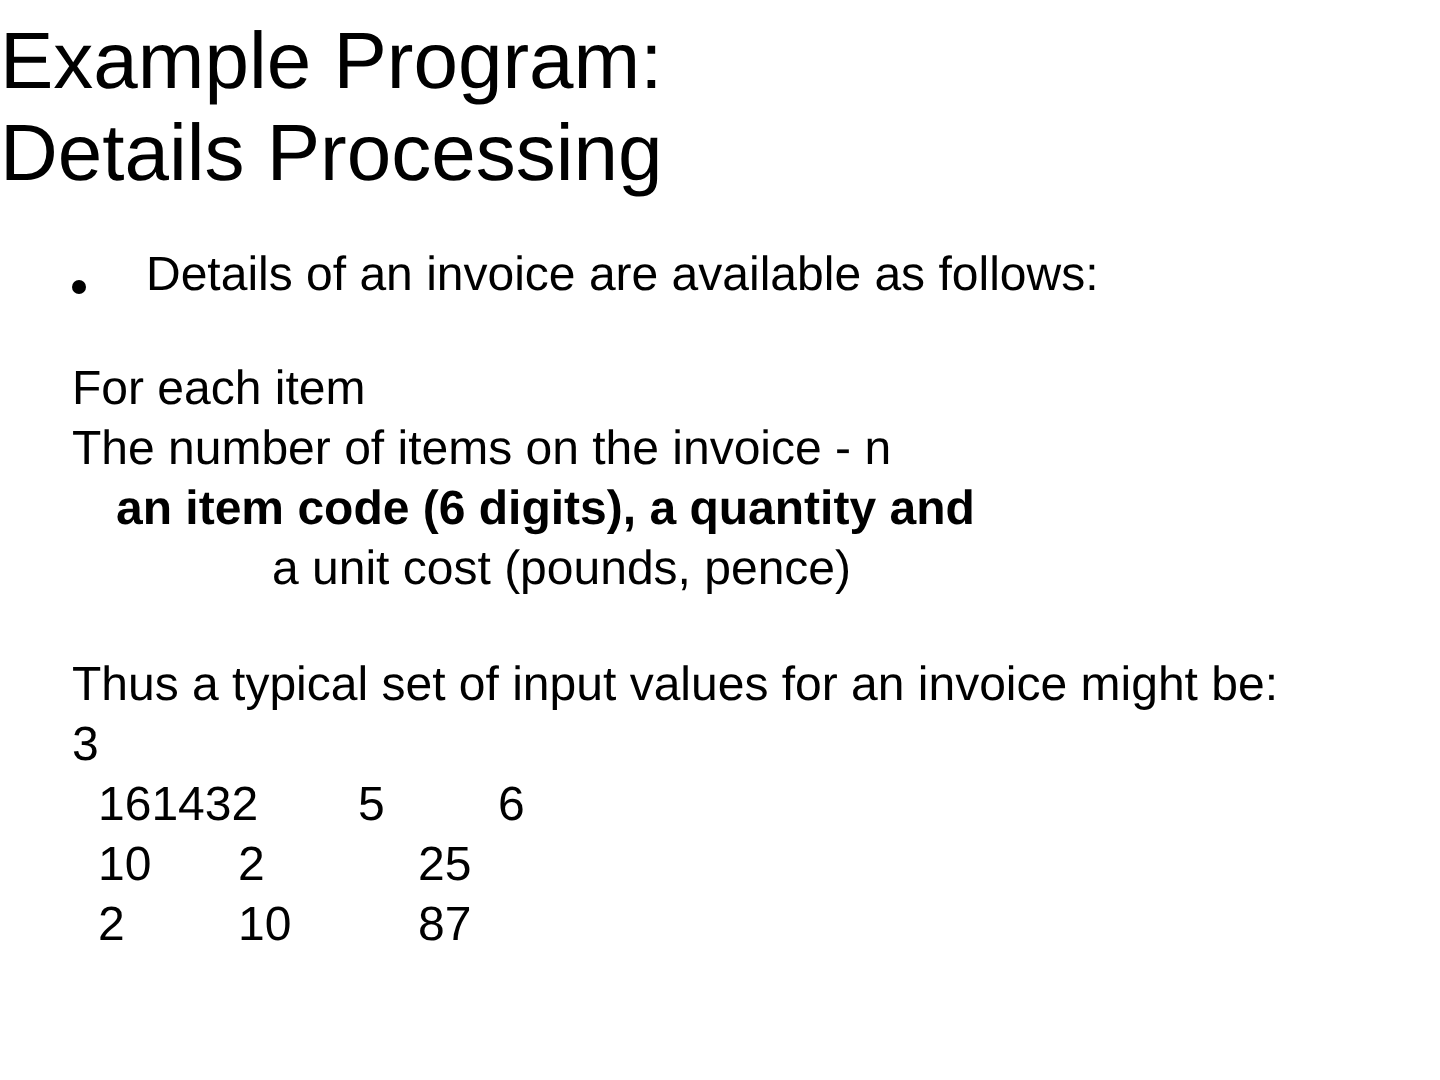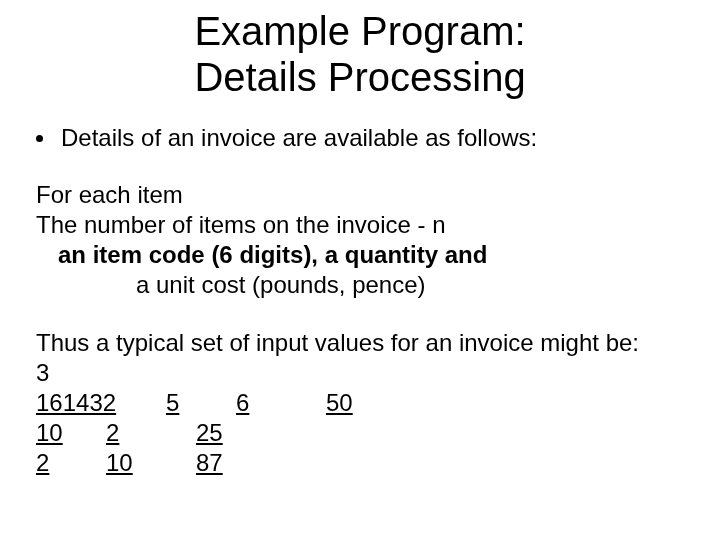--- a/index.html
+++ b/index.html
@@ -11,31 +11,31 @@
       font-family: Arial, Helvetica, sans-serif;
       color: #000;
       box-sizing: border-box;
     }
     .slide {
       width: 100%;
       height: 100%;
       box-sizing: border-box;
     }
     .title {
-      text-align: center;
       font-size: 40px;
       line-height: 1.15;
       margin: 8px 0 24px 0;
       font-weight: normal;
     }
     .bullet-row {
       display: flex;
-      align-items: flex-start;
+      align-items: center;
       margin: 0 0 28px 36px;
       font-size: 24px;
+      gap: 12px;
     }
     .bullet-dot {
       width: 7px;
       height: 7px;
       border-radius: 50%;
       background: #000;
       margin-top: 11px;
       margin-right: 18px;
       flex-shrink: 0;
     }
@@ -78,26 +78,25 @@
     <div>For each item</div>
     <div>The number of items on the invoice - n</div>
     <div class="indent1">an item code (6 digits), a quantity and</div>
     <div class="indent2">a unit cost (pounds, pence)</div>
   </div>
 
   <div class="body-block">
     <div>Thus a typical set of input values for an invoice might be:</div>
     <div>3</div>
 
-    <div class="data-table" style="margin-left:0;text-decoration:underline;">
+    <div class="data-table" style="margin-left:13px;">
       <div class="data-row">
         <span class="col-code">161432</span>
         <span class="col-qty">5</span>
         <span class="col-pounds">6</span>
-        <span class="col-pence">50</span>
       </div>
       <div class="data-row">
         <span class="col-qty">10</span>
         <span class="col-pounds">2</span>
         <span class="col-pence">25</span>
       </div>
       <div class="data-row">
         <span class="col-qty">2</span>
         <span class="col-pounds">10</span>
         <span class="col-pence">87</span>

